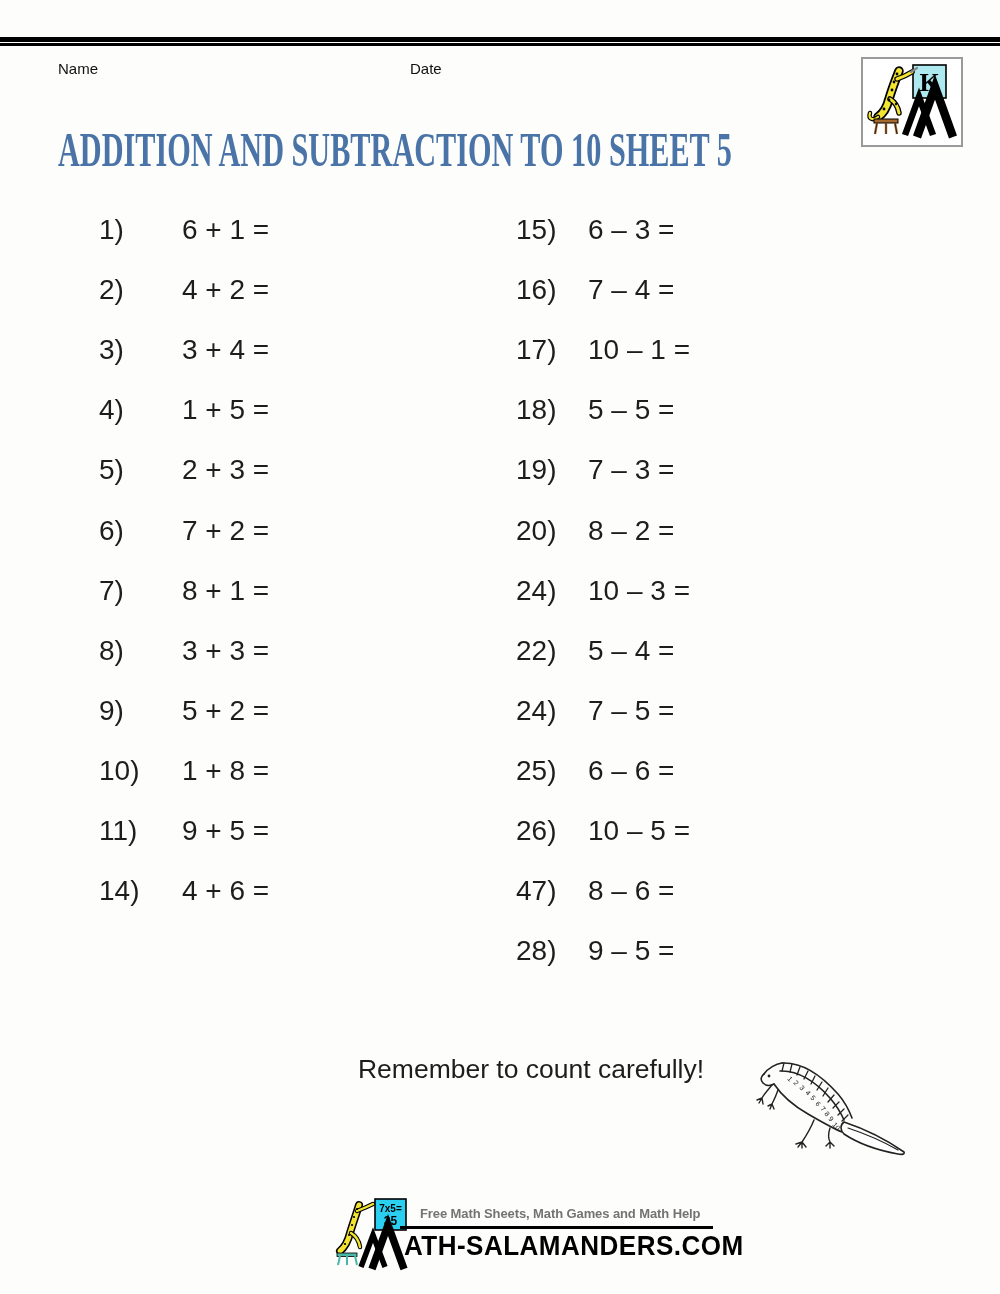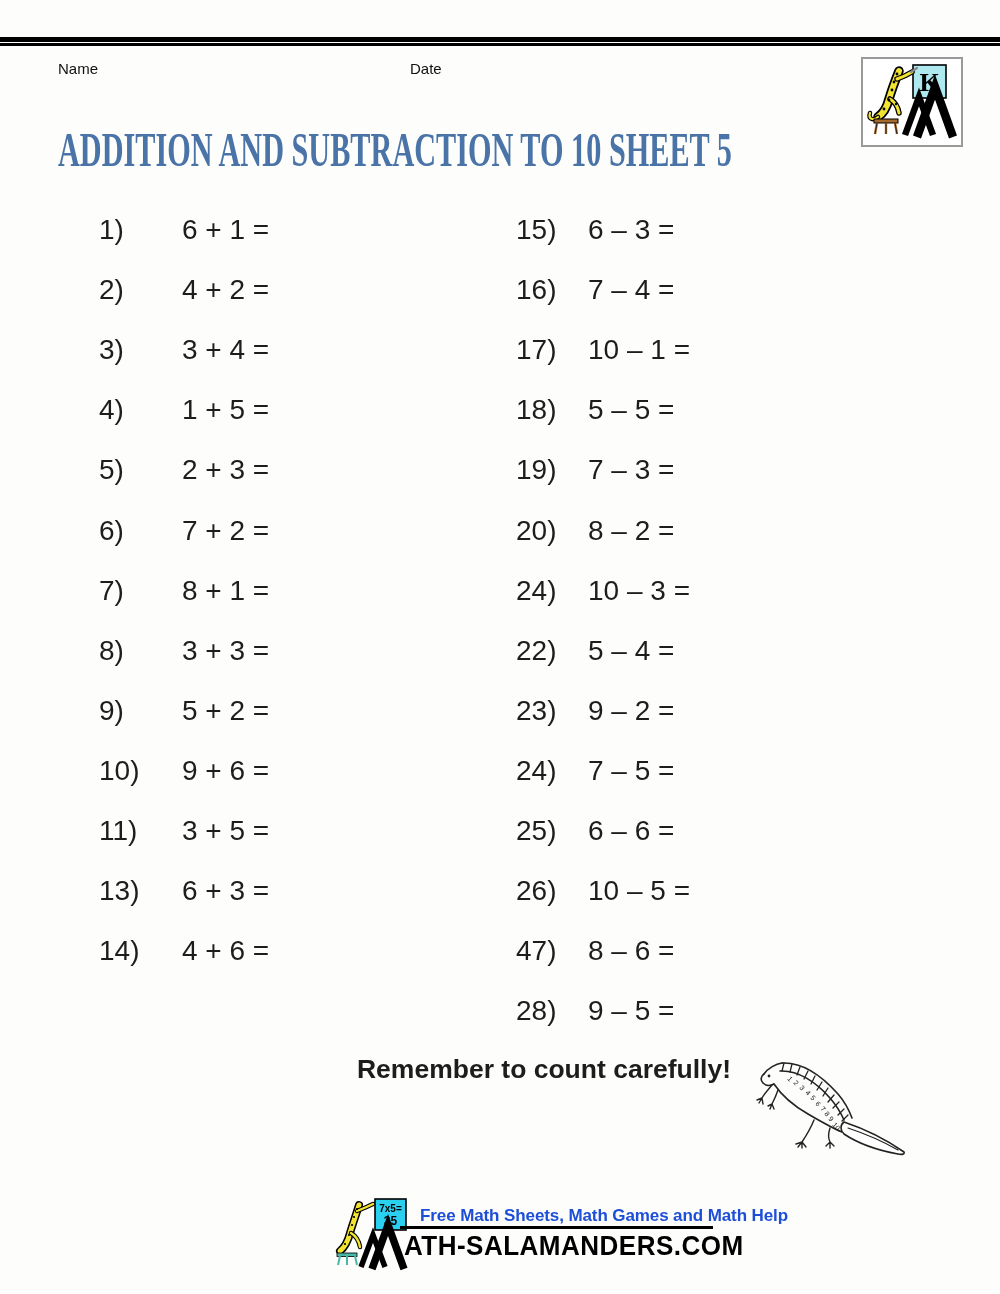--- a/index.html
+++ b/index.html
@@ -21,28 +21,28 @@
          color:#4A74A8;transform:scaleX(0.63);transform-origin:left top;}
 
   .col{position:absolute;top:200px;display:flex;flex-direction:column;}
   .col.left{left:99px}
   .col.right{left:516px}
   .prob-row{height:60.1px;display:flex;align-items:center;
             font-size:28px;color:#1d1d1d;}
   .col.left  .prob-num{width:83px}
   .col.right .prob-num{width:72px}
 
-  .note{position:absolute;left:331px;top:1054px;width:400px;text-align:right;
-        font-size:26.5px;color:#1d1d1d;font-weight:bold;}
+  .note{position:absolute;left:331px;top:1054px;width:400px;text-align:center;
+        font-size:26.5px;color:#1d1d1d;}
 
   .newt{position:absolute;left:754px;top:1050px;}
 
   .flogo{position:absolute;left:331px;top:1197px;}
-  .tagline{position:absolute;left:420px;top:1206px;font-size:17px;font-weight:bold;
-           color:#1d4ed8;letter-spacing:-0.1px;white-space:nowrap;}
+  .tagline{position:absolute;left:420px;top:1206px;font-size:13px;font-weight:bold;
+           color:#737373;letter-spacing:-0.1px;white-space:nowrap;}
   .rule{position:absolute;left:400px;top:1226px;width:313px;height:3px;background:#000;}
   .site{position:absolute;left:404px;top:1230px;font-size:28px;font-weight:bold;color:#000;
         white-space:nowrap;transform:scaleX(0.93);transform-origin:left top;letter-spacing:0.5px;}
 
   svg text{font-family:"Liberation Serif",serif;}
   svg .sans{font-family:"Liberation Sans",sans-serif;}
 </style>
 </head>
 <body>
 
@@ -125,29 +125,25 @@
       <div class="prob-row">
         <span class="prob-num">8)</span>
         <span class="prob-expr">3 + 3 =</span>
       </div>
       <div class="prob-row">
         <span class="prob-num">9)</span>
         <span class="prob-expr">5 + 2 =</span>
       </div>
       <div class="prob-row">
         <span class="prob-num">10)</span>
-        <span class="prob-expr">9 + 6 =</span>
+        <span class="prob-expr">1 + 8 =</span>
       </div>
       <div class="prob-row">
         <span class="prob-num">11)</span>
-        <span class="prob-expr">3 + 5 =</span>
-      </div>
-      <div class="prob-row">
-        <span class="prob-num">13)</span>
-        <span class="prob-expr">6 + 3 =</span>
+        <span class="prob-expr">9 + 5 =</span>
       </div>
       <div class="prob-row">
         <span class="prob-num">14)</span>
         <span class="prob-expr">4 + 6 =</span>
       </div>
     </div>
   <div class="col right" id="col-right">
       <div class="prob-row">
         <span class="prob-num">15)</span>
         <span class="prob-expr">6 – 3 =</span>
@@ -172,24 +168,20 @@
         <span class="prob-num">20)</span>
         <span class="prob-expr">8 – 2 =</span>
       </div>
       <div class="prob-row">
         <span class="prob-num">24)</span>
         <span class="prob-expr">10 – 3 =</span>
       </div>
       <div class="prob-row">
         <span class="prob-num">22)</span>
         <span class="prob-expr">5 – 4 =</span>
-      </div>
-      <div class="prob-row">
-        <span class="prob-num">23)</span>
-        <span class="prob-expr">9 – 2 =</span>
       </div>
       <div class="prob-row">
         <span class="prob-num">24)</span>
         <span class="prob-expr">7 – 5 =</span>
       </div>
       <div class="prob-row">
         <span class="prob-num">25)</span>
         <span class="prob-expr">6 – 6 =</span>
       </div>
       <div class="prob-row">

